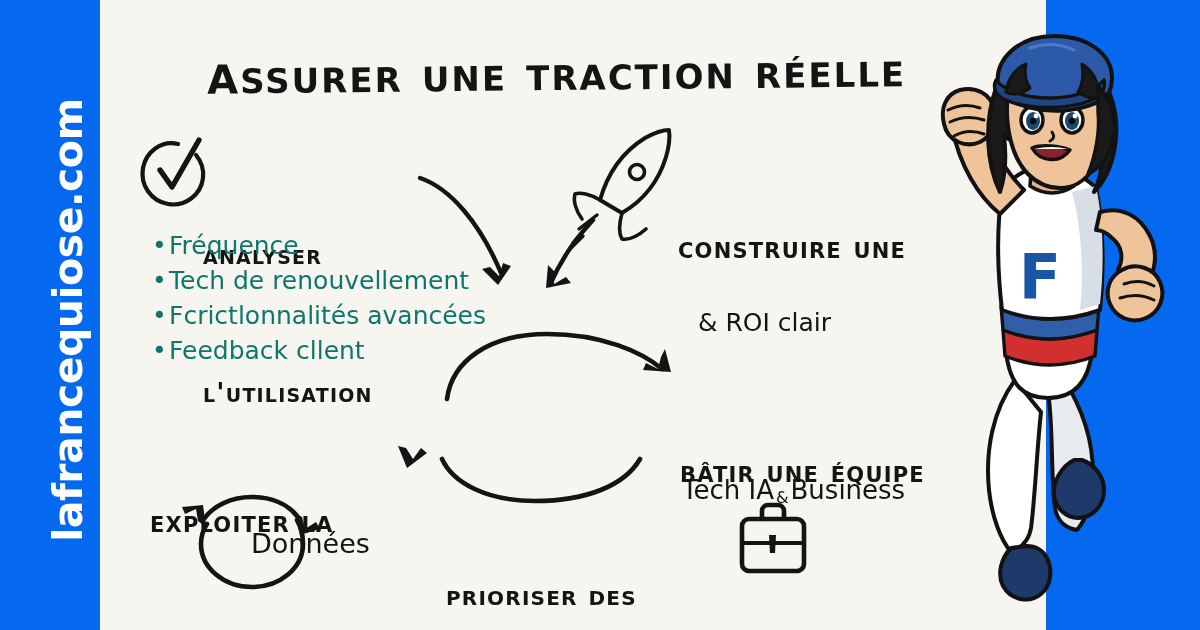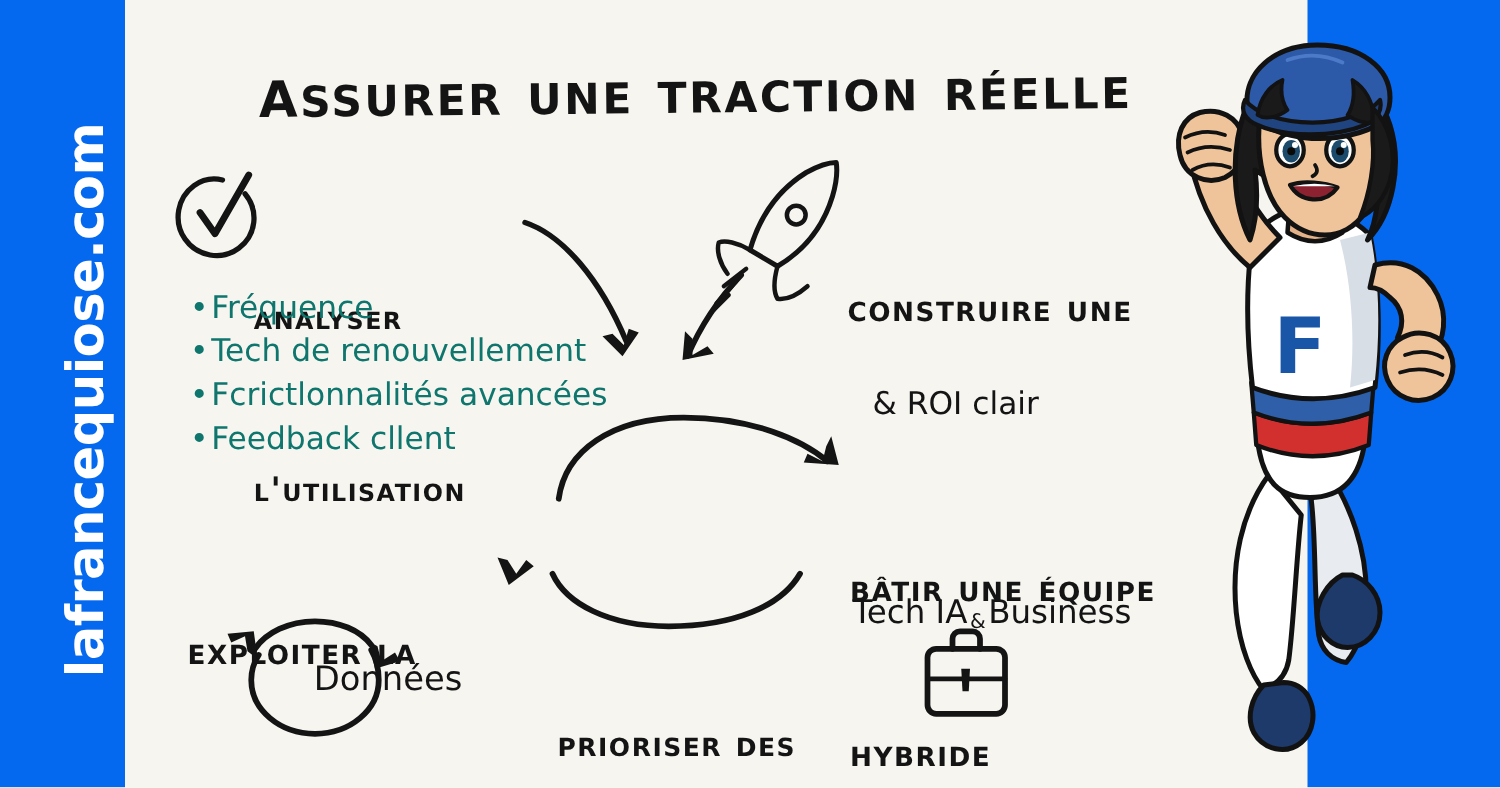--- a/index.html
+++ b/index.html
@@ -187,21 +187,20 @@
 
   <div class="hw caps h-construire">
     <div>Construire une</div>
   </div>
   <div class="hw lower sub-pricing">
     <div style="padding-left:18px">&amp; ROI clair</div>
   </div>
 
   <div class="hw caps h-batir">
     <div>Bâtir une équipe</div>
-    <div>hybride</div>
   </div>
   <div class="hw lower sub-team"><span>Tech IA</span><span class="amp-small">&amp;</span><span>Business</span></div>
 
   <div class="hw caps h-prioriser">
     <div>Prioriser des</div>
     
     
   </div>
 
   <svg width="1200" height="630">

